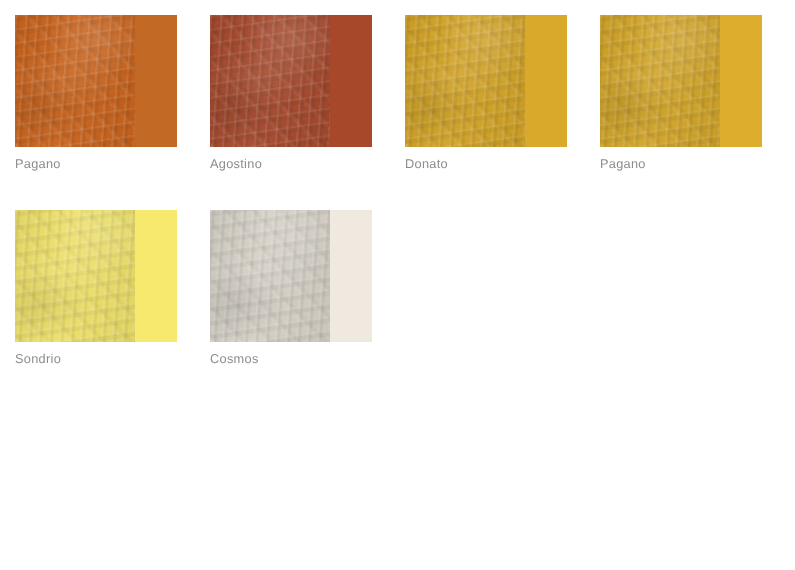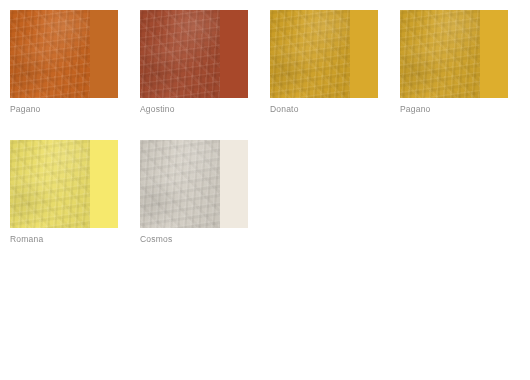--- a/index.html
+++ b/index.html
@@ -131,21 +131,21 @@
         <div class="chip-texture" style="background-color: rgb(210, 165, 42);"></div>
         <div class="chip-strip" style="background-color: rgb(221, 174, 45);"></div>
       </div>
       <div class="swatch-label">Pagano</div>
     </div>
     <div class="swatch-cell">
       <div class="swatch-chip">
         <div class="chip-texture" style="background-color: rgb(237, 224, 106);"></div>
         <div class="chip-strip" style="background-color: rgb(246, 233, 109);"></div>
       </div>
-      <div class="swatch-label">Romana</div>
+      <div class="swatch-label">Sondrio</div>
     </div>
     <div class="swatch-cell">
       <div class="swatch-chip">
         <div class="chip-texture" style="background-color: rgb(213, 208, 198);"></div>
         <div class="chip-strip" style="background-color: rgb(239, 233, 223);"></div>
       </div>
       <div class="swatch-label">Cosmos</div>
     </div>
   </div>
 

